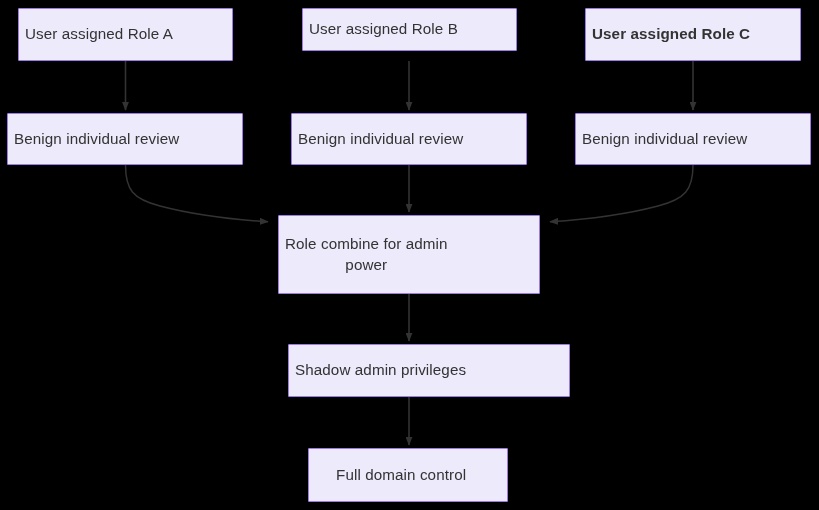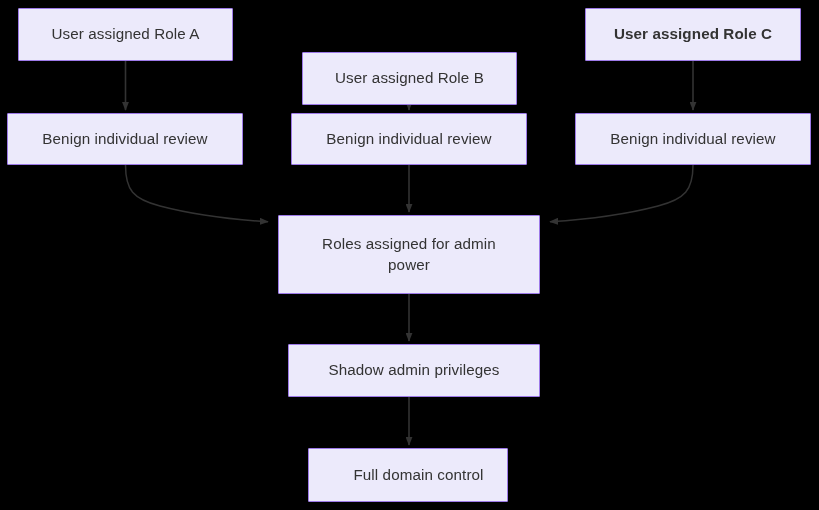--- a/index.html
+++ b/index.html
@@ -35,37 +35,36 @@
     box-sizing: border-box;
     background: #eceafb;
     border: 1.4px solid #9d7ae8;
     border-radius: 1px;
     color: #333333;
     font-size: 15.2px;
     line-height: 1.33;
     letter-spacing: 0.1px;
     display: flex;
     align-items: center;
-    justify-content: center;
     text-align: center;
     padding: 2px 6px;
   }
   .node-label {
     display: block;
     white-space: pre-line;
   }
   
   #node-role-a      { left: 18px;  top: 8px;   width: 215px; height: 53px; }
-  #node-role-b      { left: 302px; top: 8px;   width: 215px; height: 53px; margin-top: 44px; }
+  #node-role-b      { left: 302px; top: 8px;   width: 215px; height: 43px; }
   #node-role-c      { left: 585px; top: 8px;   width: 216px; height: 53px; font-weight: bold; }
   #node-review-a    { left: 7px;   top: 113px; width: 236px; height: 52px; }
   #node-review-b    { left: 291px; top: 113px; width: 236px; height: 52px; }
   #node-review-c    { left: 575px; top: 113px; width: 236px; height: 52px; }
   #node-combine     { left: 278px; top: 215px; width: 262px; height: 79px; }
-  #node-shadow      { left: 288px; top: 344px; width: 252px; height: 53px; }
+  #node-shadow      { left: 288px; top: 344px; width: 282px; height: 53px; }
   #node-full-domain { left: 308px; top: 448px; width: 200px; height: 54px; padding-left: 27px; }
 </style>
 </head>
 <body>
 
 <div id="diagram-canvas">
 
   <svg id="edge-layer" viewBox="0 0 819 510" xmlns="http://www.w3.org/2000/svg">
     <defs>
       <marker id="arrowhead" markerWidth="9" markerHeight="7" refX="8.2" refY="3.5" orient="auto" markerUnits="userSpaceOnUse">
@@ -108,21 +107,21 @@
 
   <div class="node" id="node-review-b">
     <span class="node-label">Benign individual review</span>
   </div>
 
   <div class="node" id="node-review-c">
     <span class="node-label">Benign individual review</span>
   </div>
 
   <div class="node" id="node-combine">
-    <span class="node-label">Roles assigned for admin
+    <span class="node-label">Role combine for admin
 power</span>
   </div>
 
   <div class="node" id="node-shadow">
     <span class="node-label">Shadow admin privileges</span>
   </div>
 
   <div class="node" id="node-full-domain">
     <span class="node-label">Full domain control</span>
   </div>

